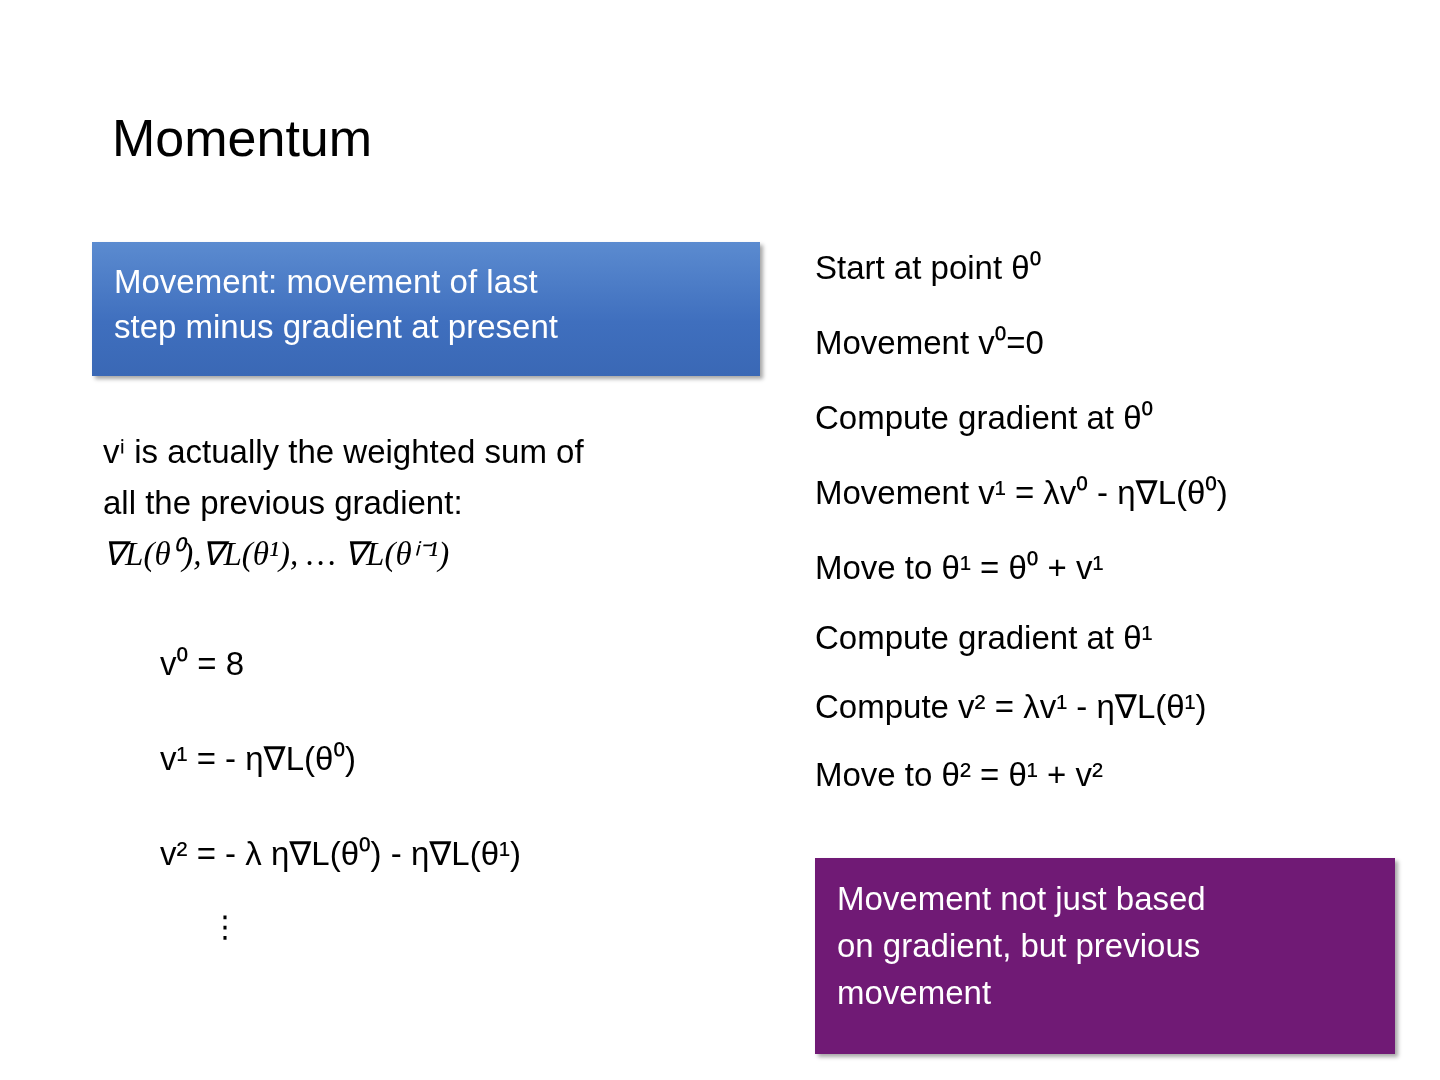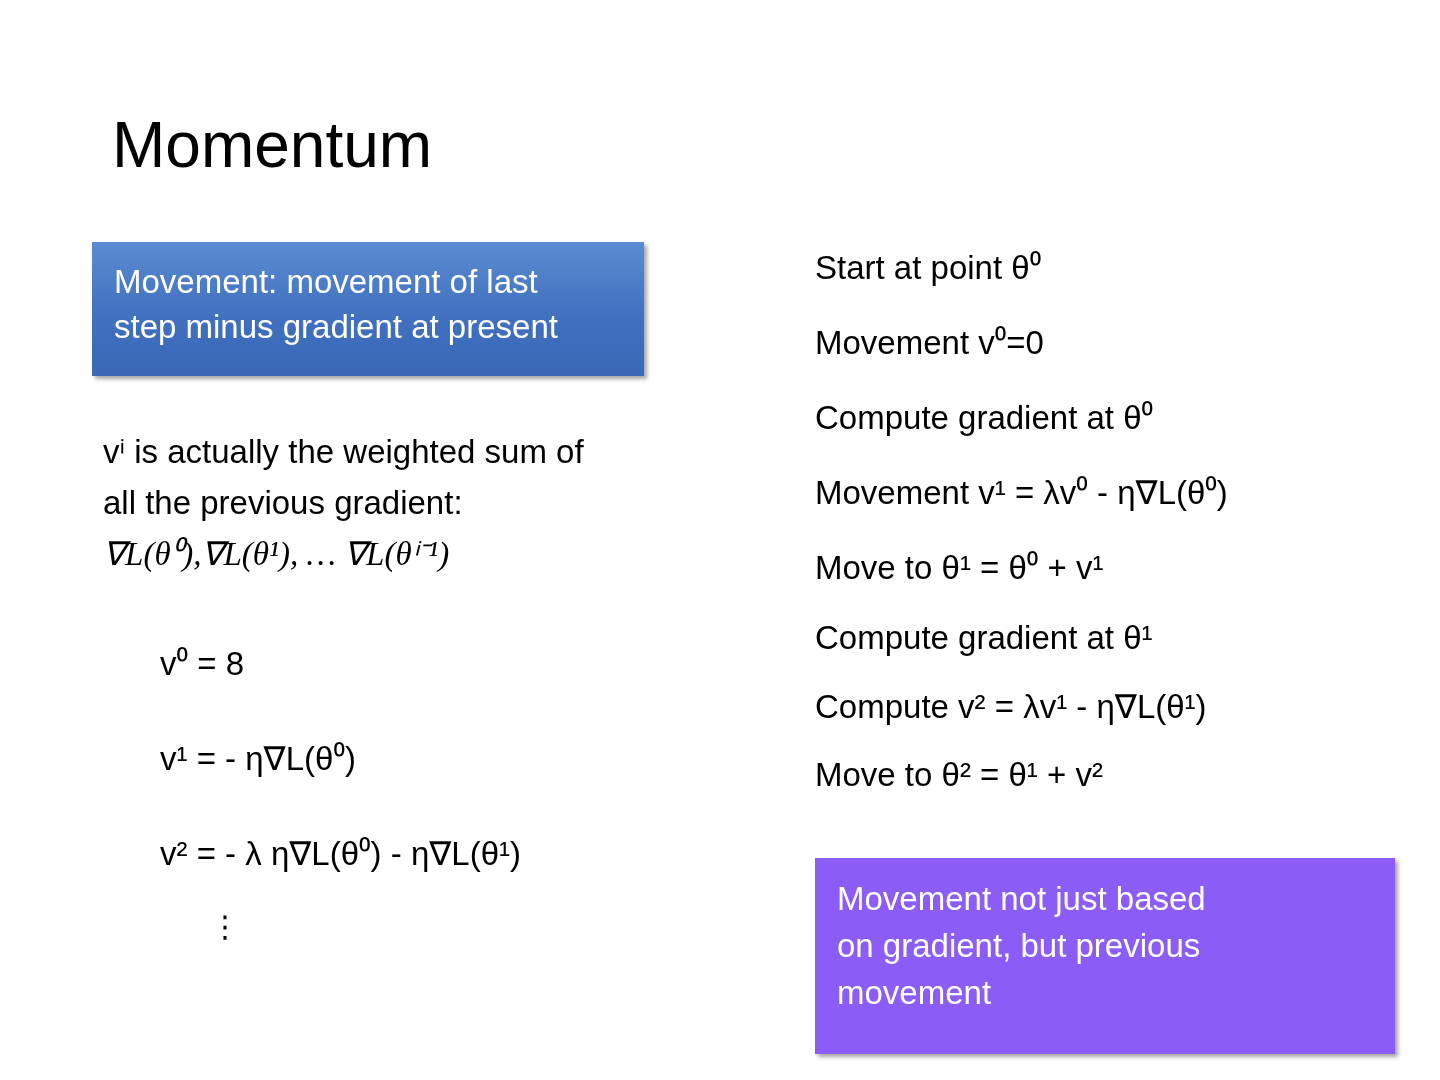--- a/index.html
+++ b/index.html
@@ -18,52 +18,52 @@
   .slide {
     position: absolute;
     inset: 0;
   }
 
   
   .title {
     position: absolute;
     left: 112px;
     top: 110px;
-    font-size: 64px;
+    font-size: 52px;
     font-weight: 400;
     letter-spacing: 0px;
     color: #000000;
     line-height: 1.1;
   }
 
   
   .blue-box {
     position: absolute;
     left: 92px;
     top: 242px;
-    width: 552px;
+    width: 668px;
     height: 134px;
     background: linear-gradient(180deg, #5b8bd0 0%, #3f6fbe 60%, #3a68b5 100%);
     box-shadow: 3px 3px 4px rgba(0,0,0,0.35);
     color: #ffffff;
     font-size: 33px;
     line-height: 1.35;
     padding: 18px 22px;
     box-sizing: border-box;
   }
   .blue-box div { white-space: nowrap; }
 
   
   .green-box {
     position: absolute;
     left: 815px;
     top: 858px;
     width: 580px;
     height: 196px;
-    background: #8b5cf6;
+    background: #701a75;
     box-shadow: 3px 3px 4px rgba(0,0,0,0.35);
     color: #ffffff;
     font-size: 33px;
     line-height: 1.42;
     padding: 18px 22px;
     box-sizing: border-box;
   }
   .green-box div { white-space: nowrap; }
 
   

